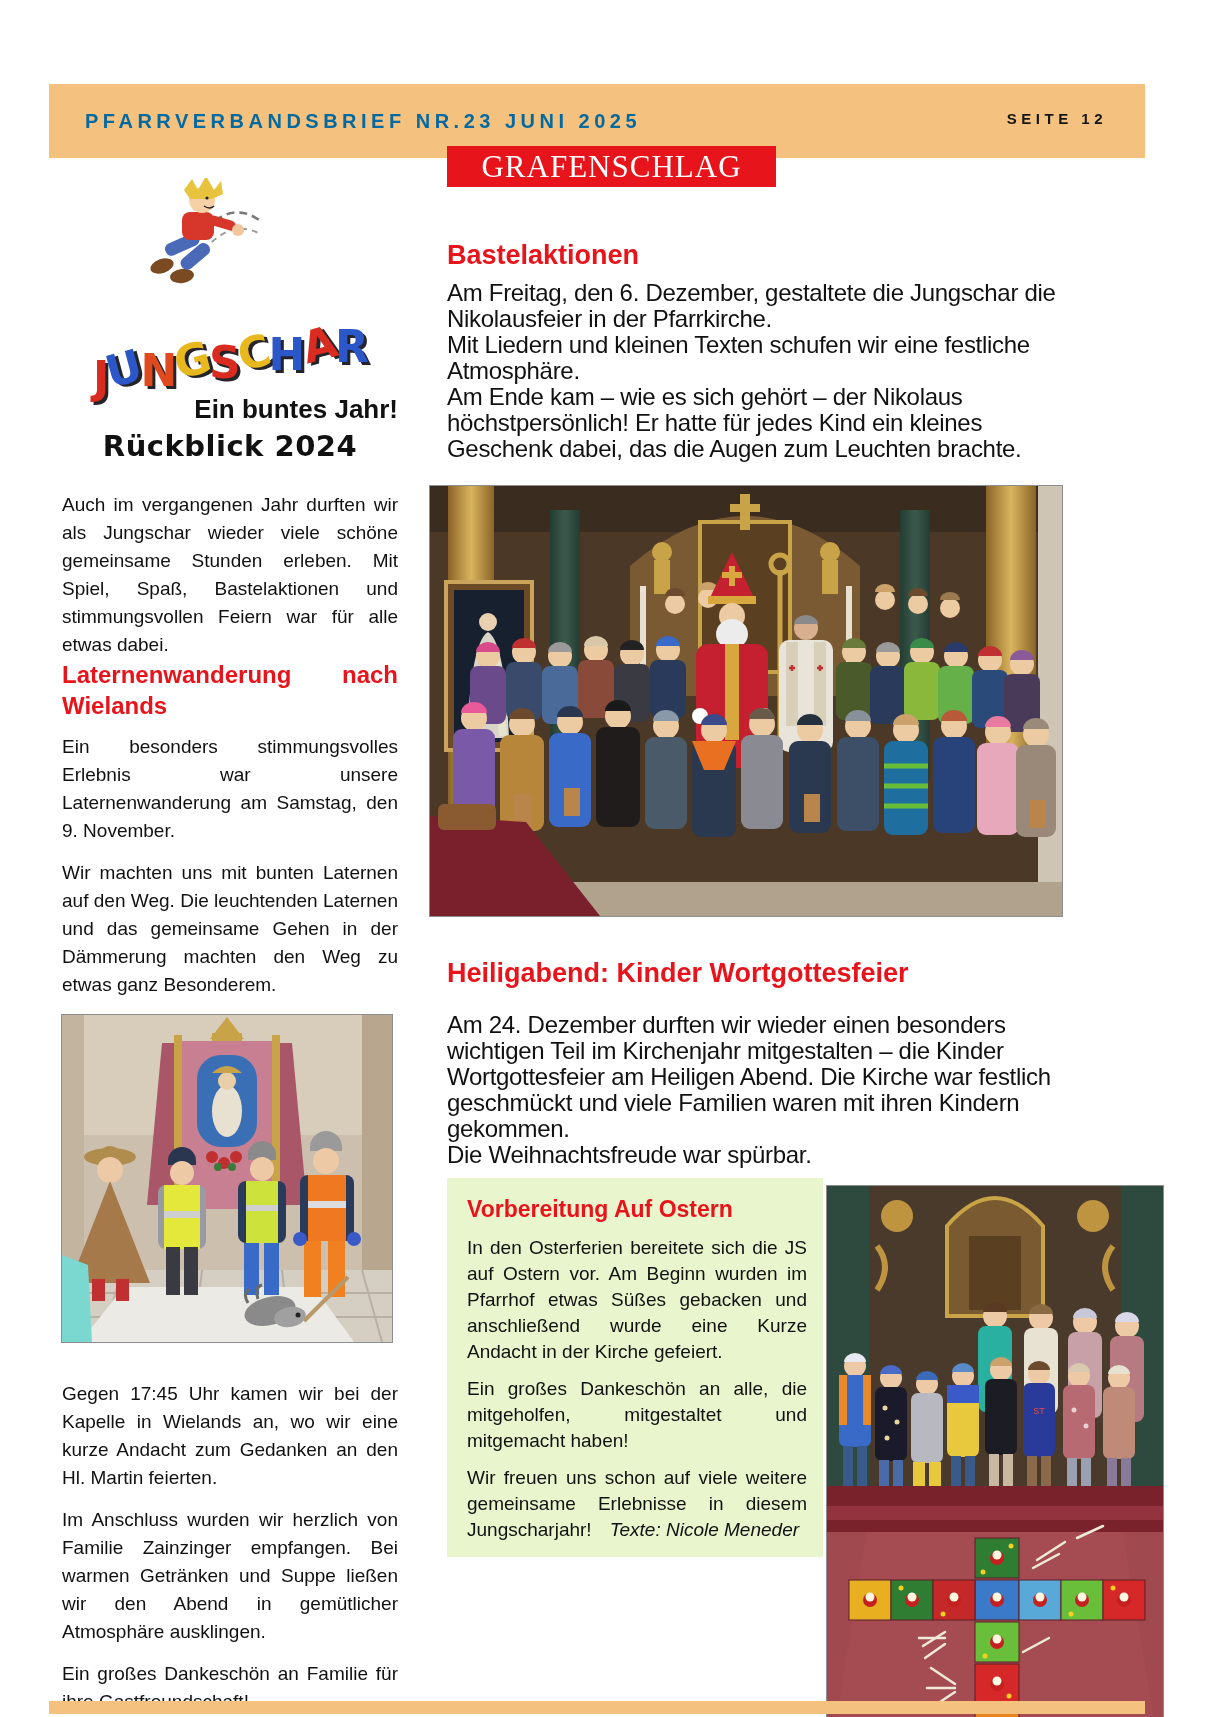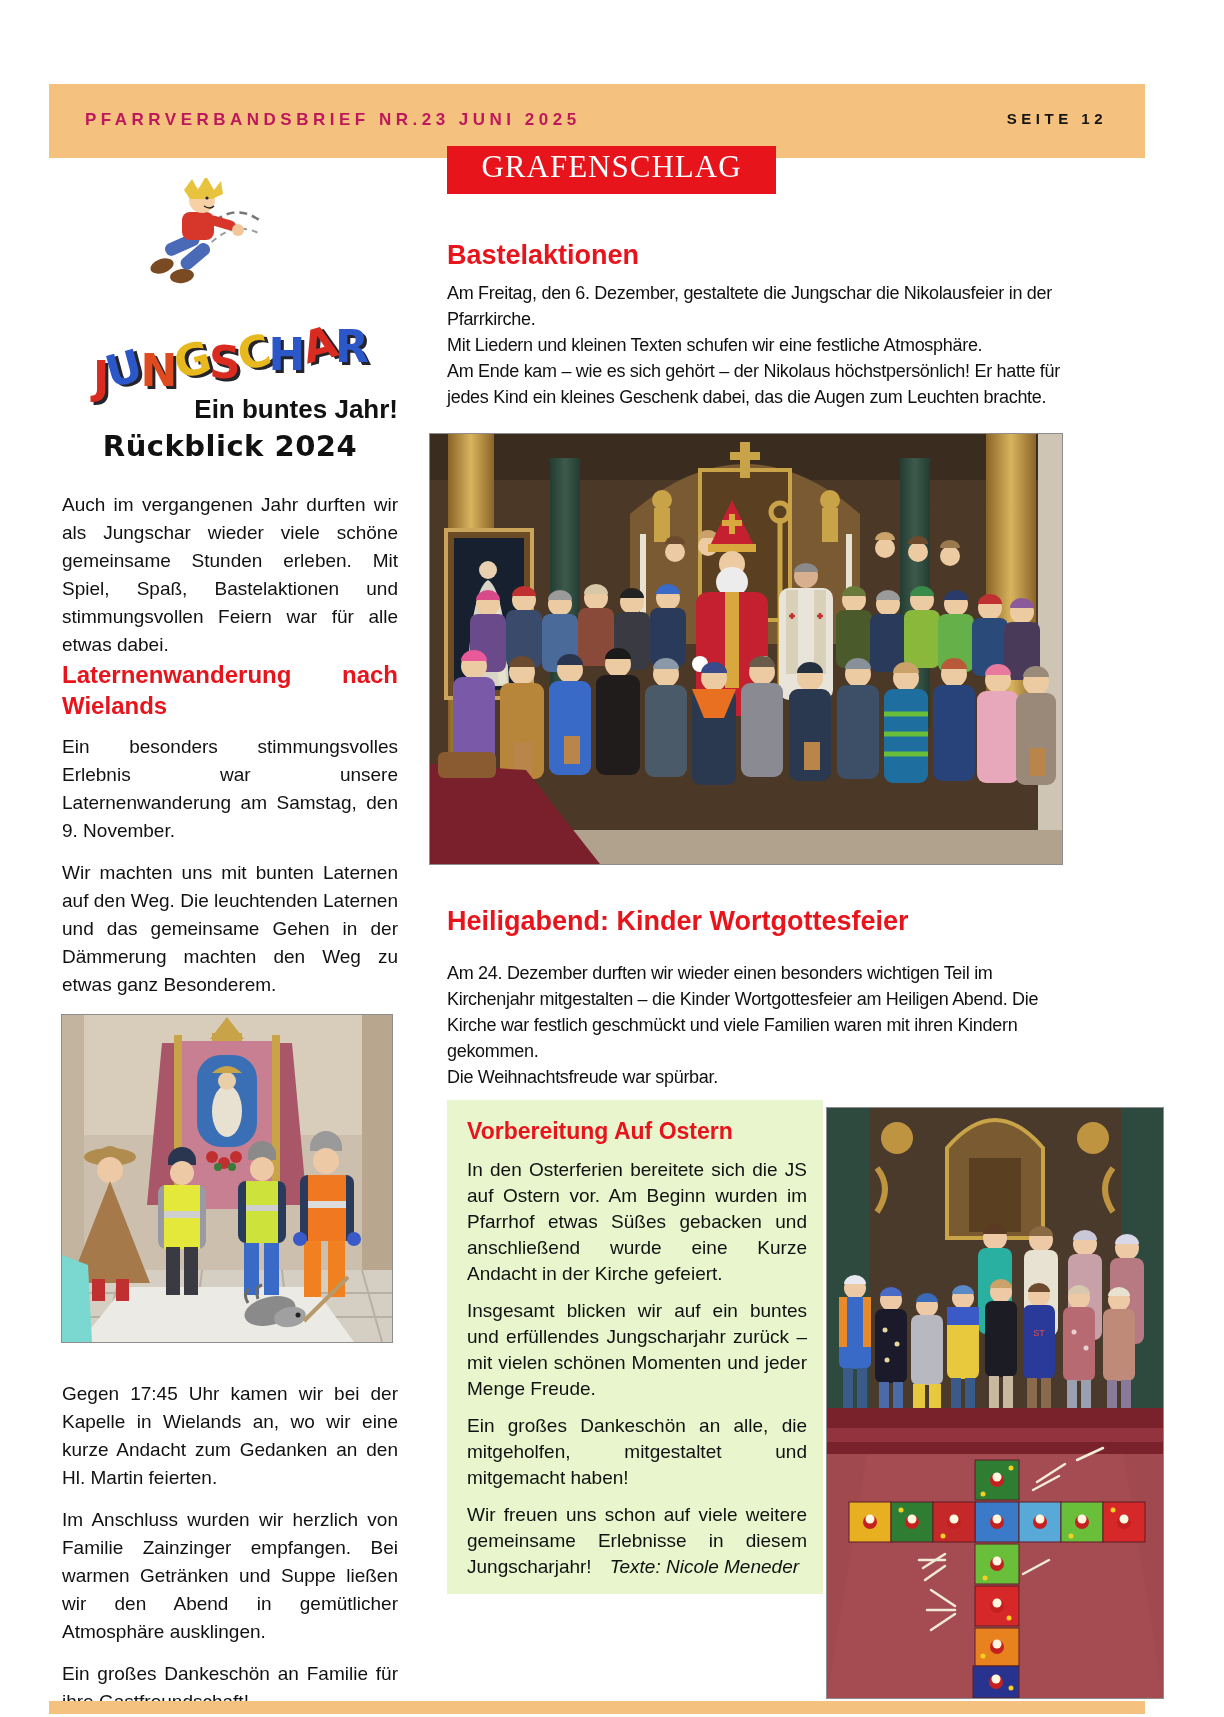--- a/index.html
+++ b/index.html
@@ -1,34 +1,34 @@
 <!DOCTYPE html>
 <html lang="de"><head>
 <meta charset="utf-8">
 <style>
   html,body{margin:0;padding:0;background:#ffffff;}
   .page{position:relative;width:1224px;height:1717px;background:#ffffff;overflow:hidden;
         font-family:"Liberation Sans",sans-serif;color:#111;}
 
   
   .header-bar{position:absolute;left:49px;top:84px;width:1096px;height:74px;background:#F4C27E;}
-  .header-title{position:absolute;left:36px;top:26px;font-size:17px;font-weight:bold;
-                letter-spacing:4.5px;color:#be185d;white-space:nowrap;}
+  .header-title{position:absolute;left:36px;top:26px;font-size:20px;font-weight:bold;
+                letter-spacing:4.5px;color:#0369a1;white-space:nowrap;}
   .header-page{position:absolute;right:38px;top:26px;font-size:15px;font-weight:bold;
                letter-spacing:4.5px;color:#151515;white-space:nowrap;}
-  .banner{position:absolute;left:447px;top:146px;width:329px;height:48px;background:#E8141C;
+  .banner{position:absolute;left:447px;top:146px;width:329px;height:41px;background:#E8141C;
           color:#fff;font-family:"Liberation Serif",serif;font-size:31px;line-height:41px;
           text-align:center;letter-spacing:1px;z-index:4;}
 
   
   .left-col{position:absolute;left:62px;top:178px;width:336px;}
   .right-col{position:absolute;left:447px;top:238px;width:618px;}
 
   .left-col p, .green-box p{font-size:19px;line-height:28px;text-align:justify;margin:0;}
-  .right-col .cond{font-size:18px;line-height:26px;letter-spacing:-0.3px;text-align:left;margin:0;}
+  .right-col .cond{font-size:24px;line-height:26px;letter-spacing:-0.3px;text-align:left;margin:0;}
 
   .red-h{color:#E8141C;font-weight:bold;margin:0;}
   .h-left{font-size:24px;line-height:31px;text-align:justify;}
   .h-right{font-size:27px;line-height:34px;}
   .h-green{font-size:23px;line-height:30px;}
 
   
   .logo{position:relative;height:210px;}
   .logo-boy{position:absolute;left:58px;top:0;}
   .logo-word{position:absolute;left:0;bottom:4px;width:100%;text-align:center;
@@ -421,21 +421,20 @@
     <h2 class="red-h h-right h2-right">Heiligabend: Kinder Wortgottesfeier</h2>
     <div class="para-block2">
       <p class="cond">Am 24. Dezember durften wir wieder einen besonders wichtigen Teil im Kirchenjahr mitgestalten – die Kinder Wortgottesfeier am Heiligen Abend. Die Kirche war festlich geschmückt und viele Familien waren mit ihren Kindern gekommen.</p>
       <p class="cond">Die Weihnachtsfreude war spürbar.</p>
     </div>
 
     <div class="green-row">
       <div class="green-box">
         <h3 class="red-h h-green">Vorbereitung Auf Ostern</h3>
         <p class="gp">In den Osterferien bereitete sich die JS auf Ostern vor. Am Beginn wurden im Pfarrhof etwas Süßes gebacken und anschließend wurde eine Kurze Andacht in der Kirche gefeiert.</p>
-        <p class="gp">Insgesamt blicken wir auf ein buntes und erfüllendes Jungscharjahr zurück – mit vielen schönen Momenten und jeder Menge Freude.</p>
         <p class="gp">Ein großes Dankeschön an alle, die mitgeholfen, mitgestaltet und mitgemacht haben!</p>
         <p class="gp"><span>Wir freuen uns schon auf viele weitere gemeinsame Erlebnisse in diesem Jungscharjahr!</span><span class="credit">Texte: Nicole Meneder</span></p>
       </div>
 
       <svg class="photo photo-ostern" width="336" height="590" viewBox="0 0 336 590">
         <rect width="336" height="590" fill="#a04a50"></rect>
         <rect x="0" y="0" width="336" height="310" fill="#4a3a2c"></rect>
         <rect x="0" y="0" width="42" height="300" fill="#2e4a3e"></rect>
         <rect x="294" y="0" width="42" height="300" fill="#2e4a3e"></rect>
         <circle cx="70" cy="30" r="16" fill="#bf9440"></circle>

